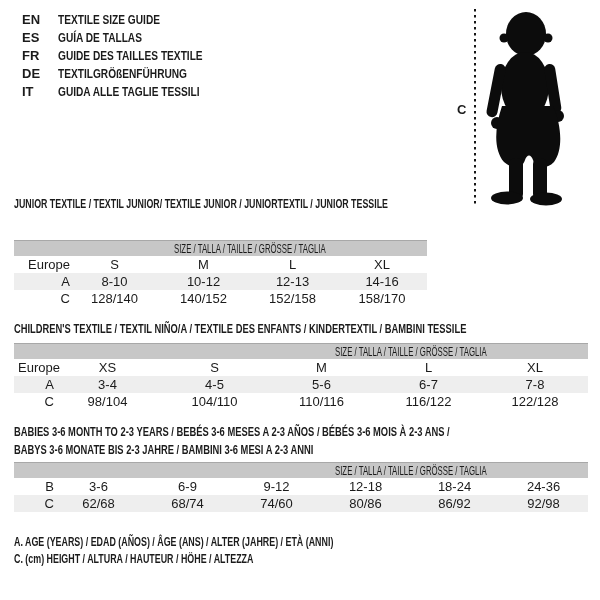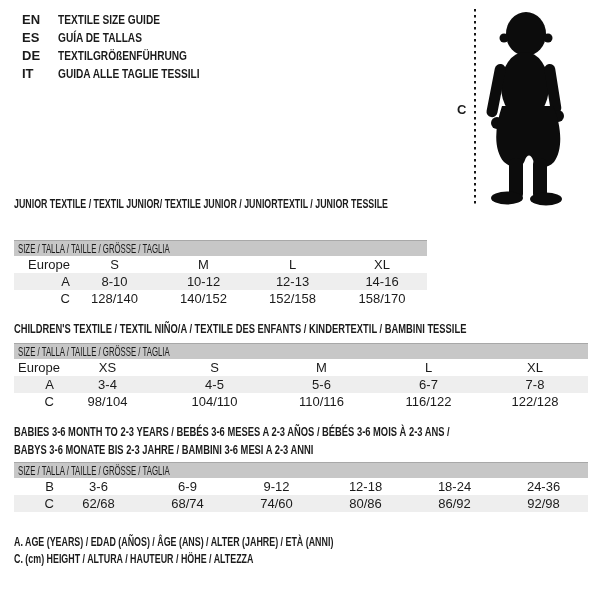--- a/index.html
+++ b/index.html
@@ -21,41 +21,45 @@
   .fig-svg{left:470px;top:8px;}
   .height-label{left:457px;top:102px;font-size:13px;font-weight:700;}
 
   
   .sec-title{position:absolute;left:14px;font-size:13px;font-weight:700;line-height:14px;}
 
   
   table.size{position:absolute;border-collapse:collapse;table-layout:fixed;font-size:13px;}
   table.size thead th{
     background:#c7c7c7;border-top:1px solid #a8a8a8;height:15px;
-    font-weight:400;text-align:left;padding:0 0 0 4px;font-size:13px;
+    font-weight:400;text-align:right;padding:0 0 0 4px;font-size:13px;
   }
   table.size td{height:17px;padding:0;text-align:center;font-weight:400;line-height:17px;}
   table.size td:first-child{text-align:right;padding-left:4px;}
   table.size tbody tr:nth-child(even) td{background:#eeeeee;}
 
   
   .notes{left:14px;top:534px;}
   .note-line{height:17px;font-size:12px;font-weight:700;line-height:17px;}
 </style>
 </head>
 <body>
 
 <div class="abs lang-list">
   <div class="lang-row">
     <span class="lang-code">EN</span>
     <span class="cx" style="--cx:0.78">TEXTILE SIZE GUIDE</span>
   </div>
   <div class="lang-row">
     <span class="lang-code">ES</span>
     <span class="cx" style="--cx:0.78">GUÍA DE TALLAS</span>
+  </div>
+  <div class="lang-row">
+    <span class="lang-code">FR</span>
+    <span class="cx" style="--cx:0.78">GUIDE DES TAILLES TEXTILE</span>
   </div>
   <div class="lang-row">
     <span class="lang-code">DE</span>
     <span class="cx" style="--cx:0.78">TEXTILGRÖßENFÜHRUNG</span>
   </div>
   <div class="lang-row">
     <span class="lang-code">IT</span>
     <span class="cx" style="--cx:0.78">GUIDA ALLE TAGLIE TESSILI</span>
   </div>
 </div>

